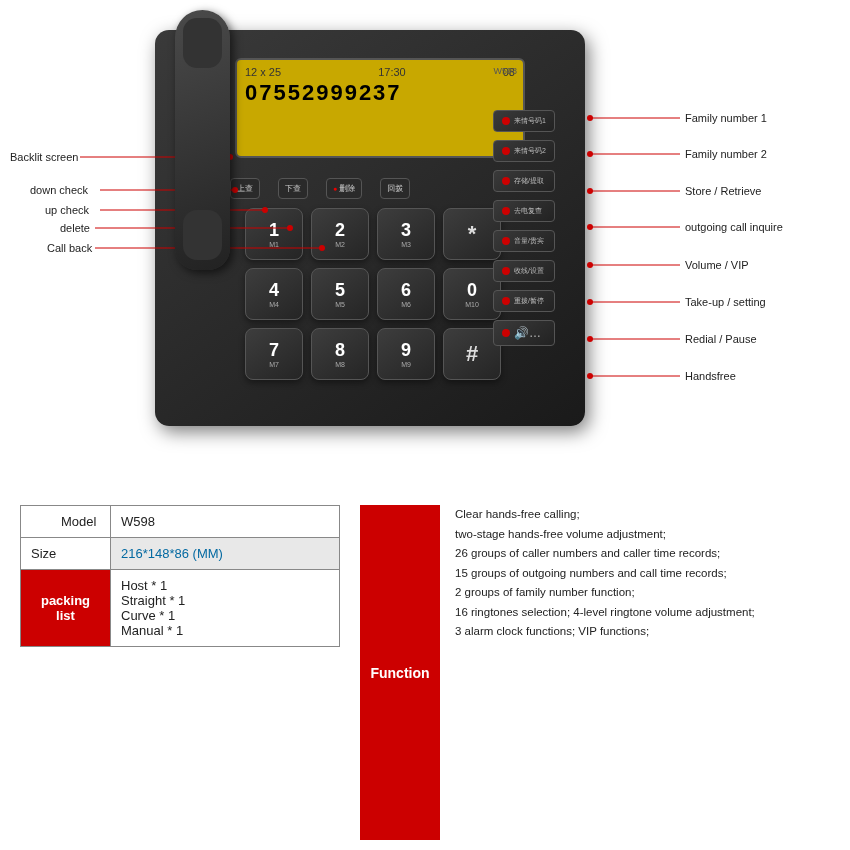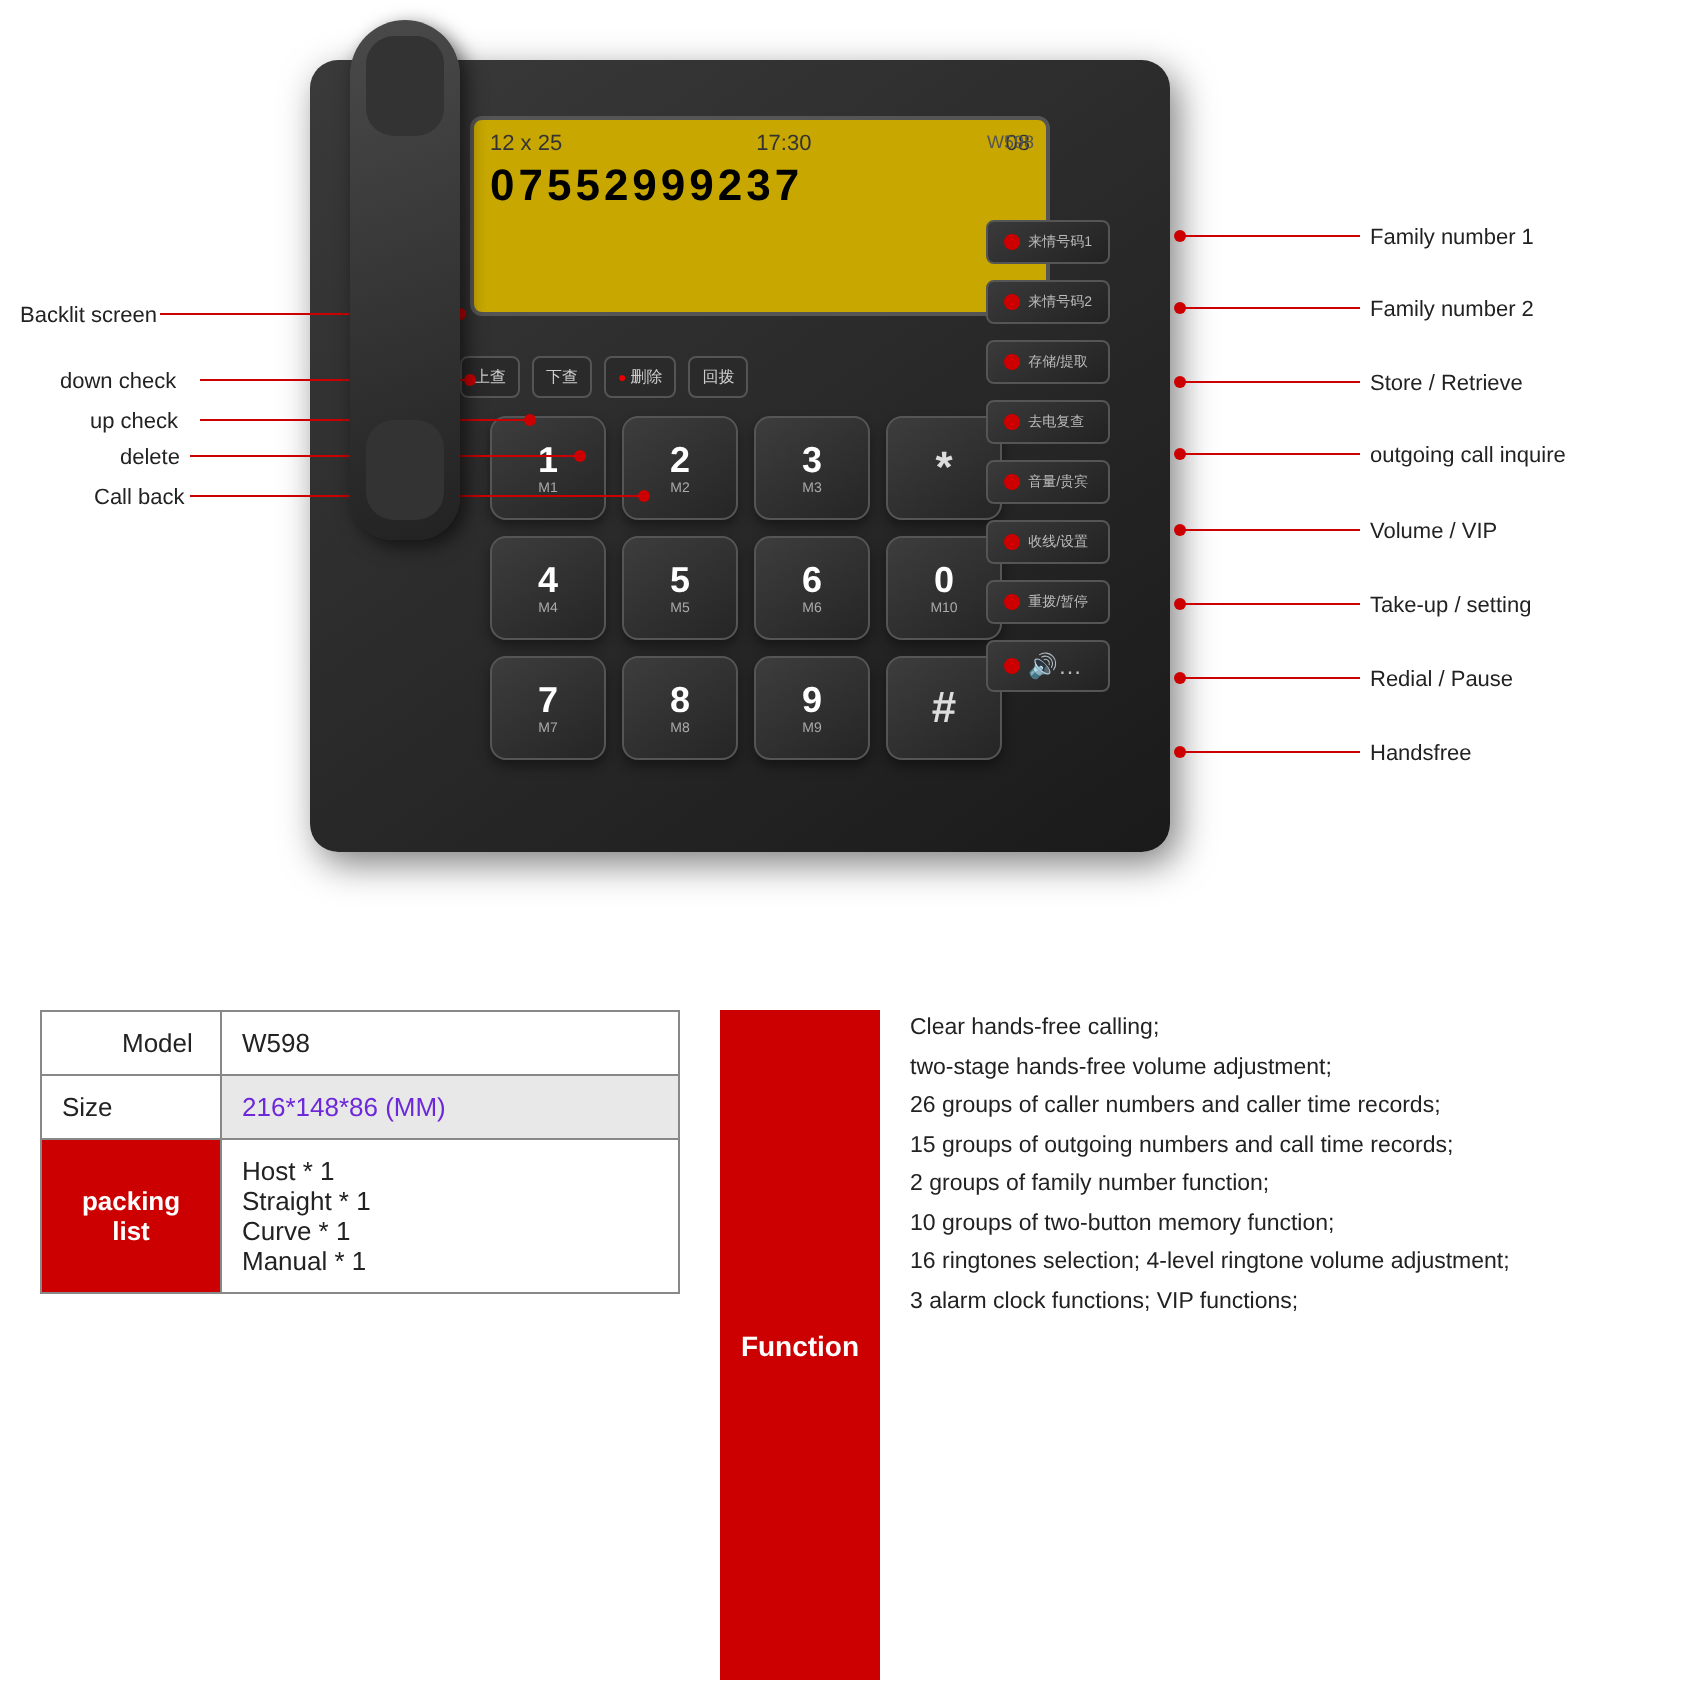--- a/index.html
+++ b/index.html
@@ -99,21 +99,21 @@
       color: #555;
     }
 
     
     .controls-row {
       position: absolute;
       left: 75px;
       top: 148px;
       width: 295px;
       display: flex;
-      gap: 6px;
+      gap: 18px;
       align-items: center;
     }
     .ctrl-btn {
       background: #2a2a2a;
       border: 1px solid #555;
       border-radius: 4px;
       color: #ccc;
       font-size: 8px;
       padding: 4px 6px;
       cursor: pointer;
@@ -225,21 +225,21 @@
       font-weight: bold;
       text-align: center;
       vertical-align: middle !important;
     }
     .cell-value {
       background: #fff;
       color: #222;
     }
     .cell-value-gray {
       background: #e8e8e8;
-      color: #6d28d9;
+      color: #0369a1;
     }
 
     .function-block {
       flex: 1;
       padding-left: 20px;
       display: flex;
       gap: 0;
     }
 
     .function-label-col {
@@ -446,19 +446,18 @@
   <div class="function-block">
     <div class="function-label-col">
       <div class="function-red-box">Function</div>
     </div>
     <div class="function-text-col">
       <div>Clear hands-free calling;</div>
       <div>two-stage hands-free volume adjustment;</div>
       <div>26 groups of caller numbers and caller time records;</div>
       <div>15 groups of outgoing numbers and call time records;</div>
       <div>2 groups of family number function;</div>
-      <div>10 groups of two-button memory function;</div>
       <div>16 ringtones selection; 4-level ringtone volume adjustment;</div>
       <div>3 alarm clock functions; VIP functions;</div>
     </div>
   </div>
 
 </div>
 
 </body></html>

